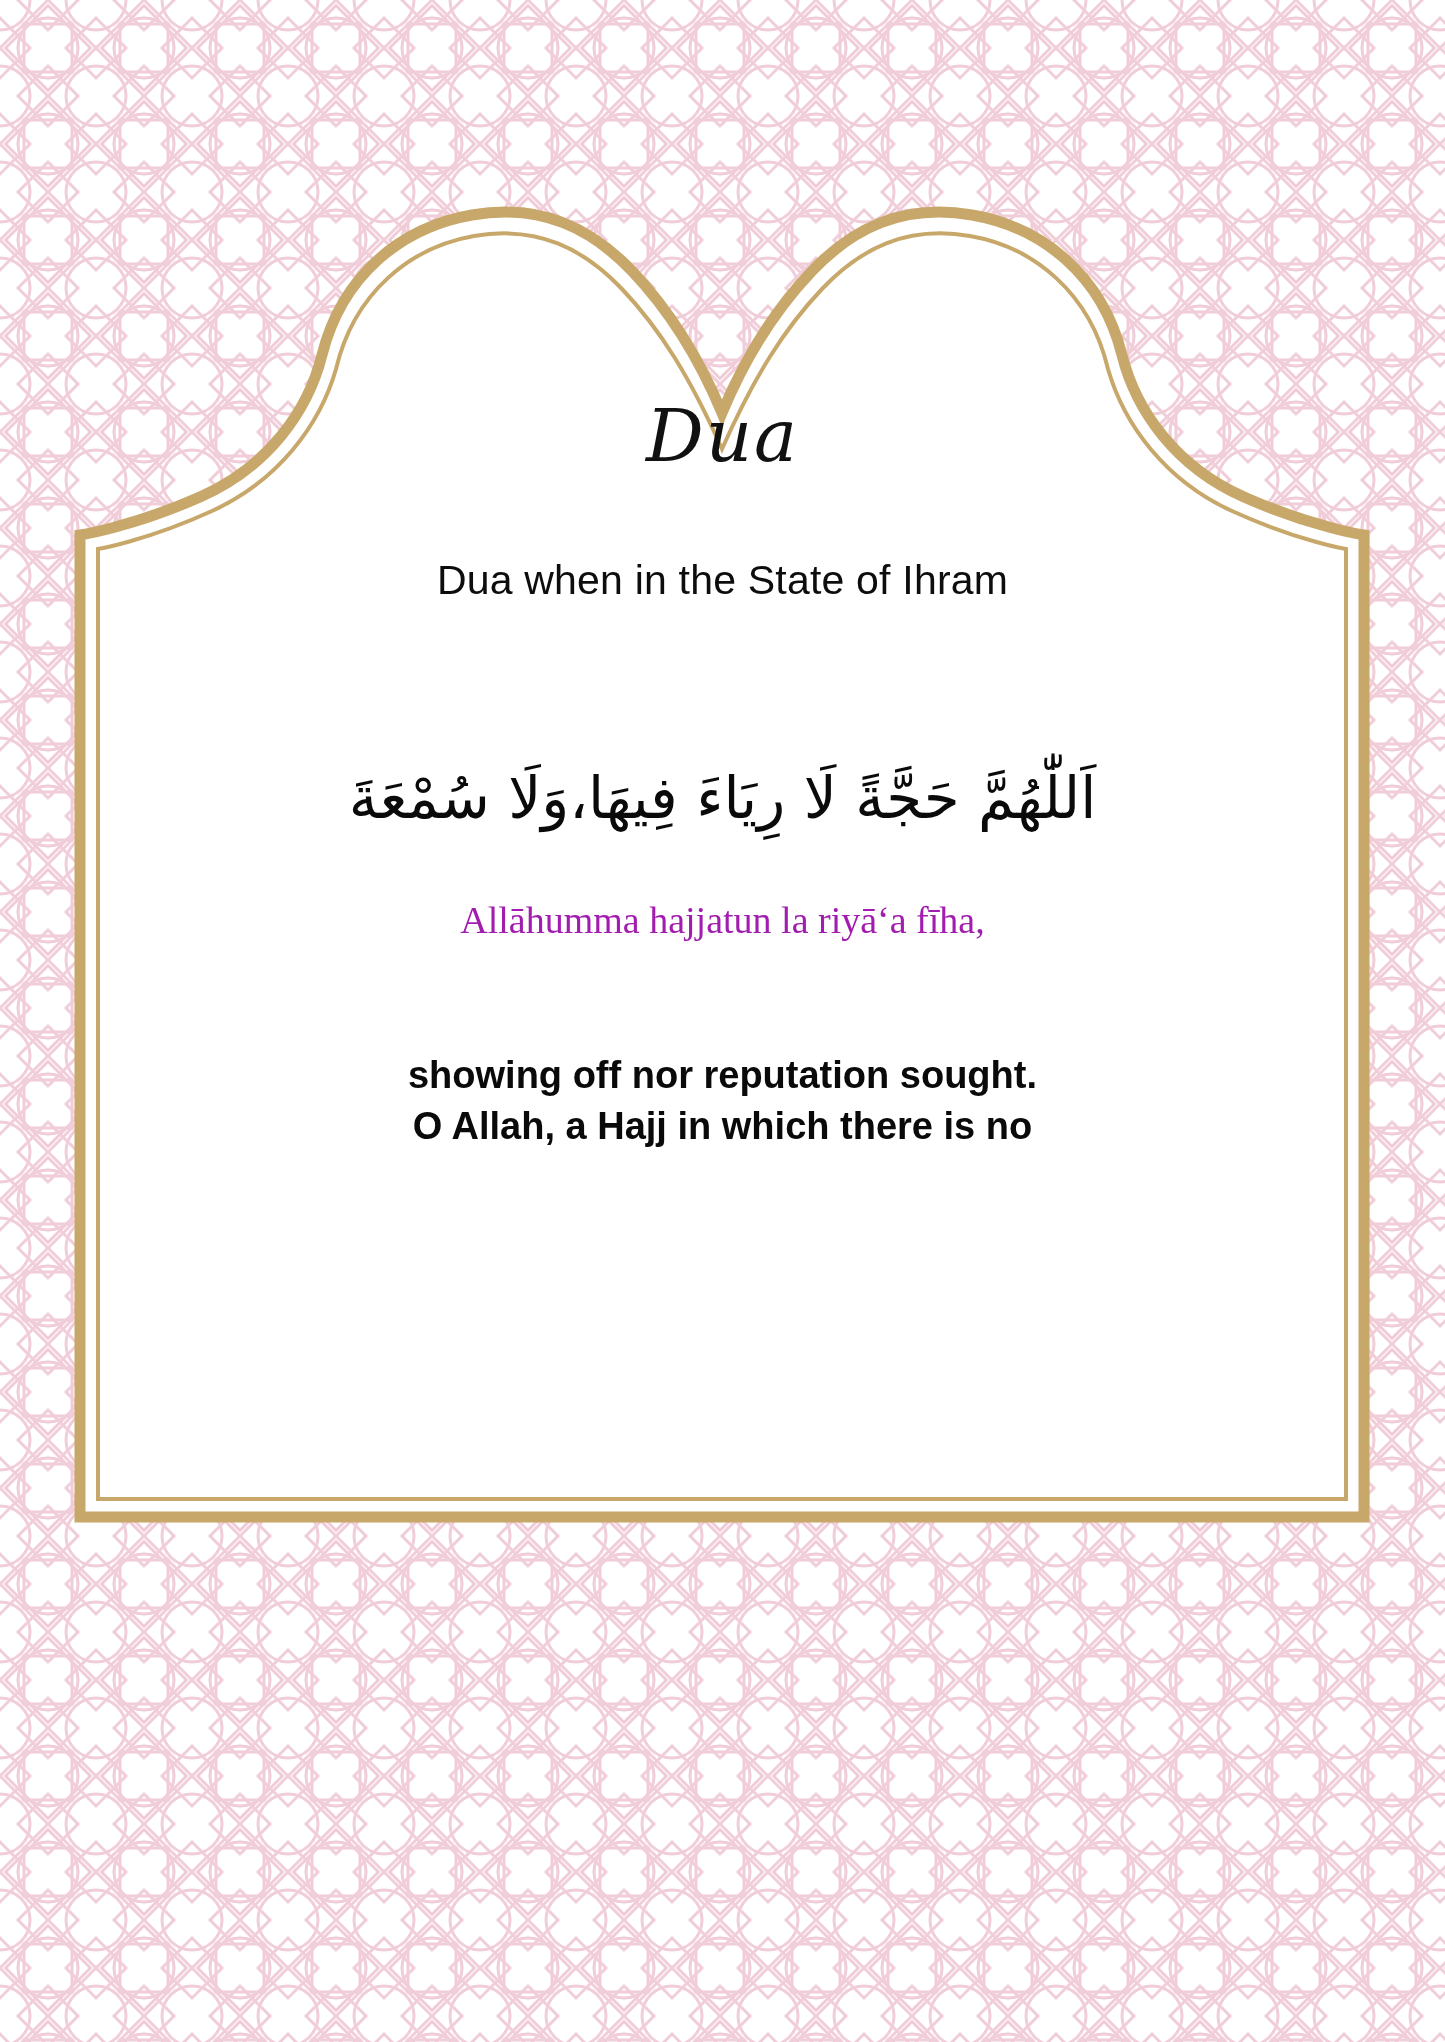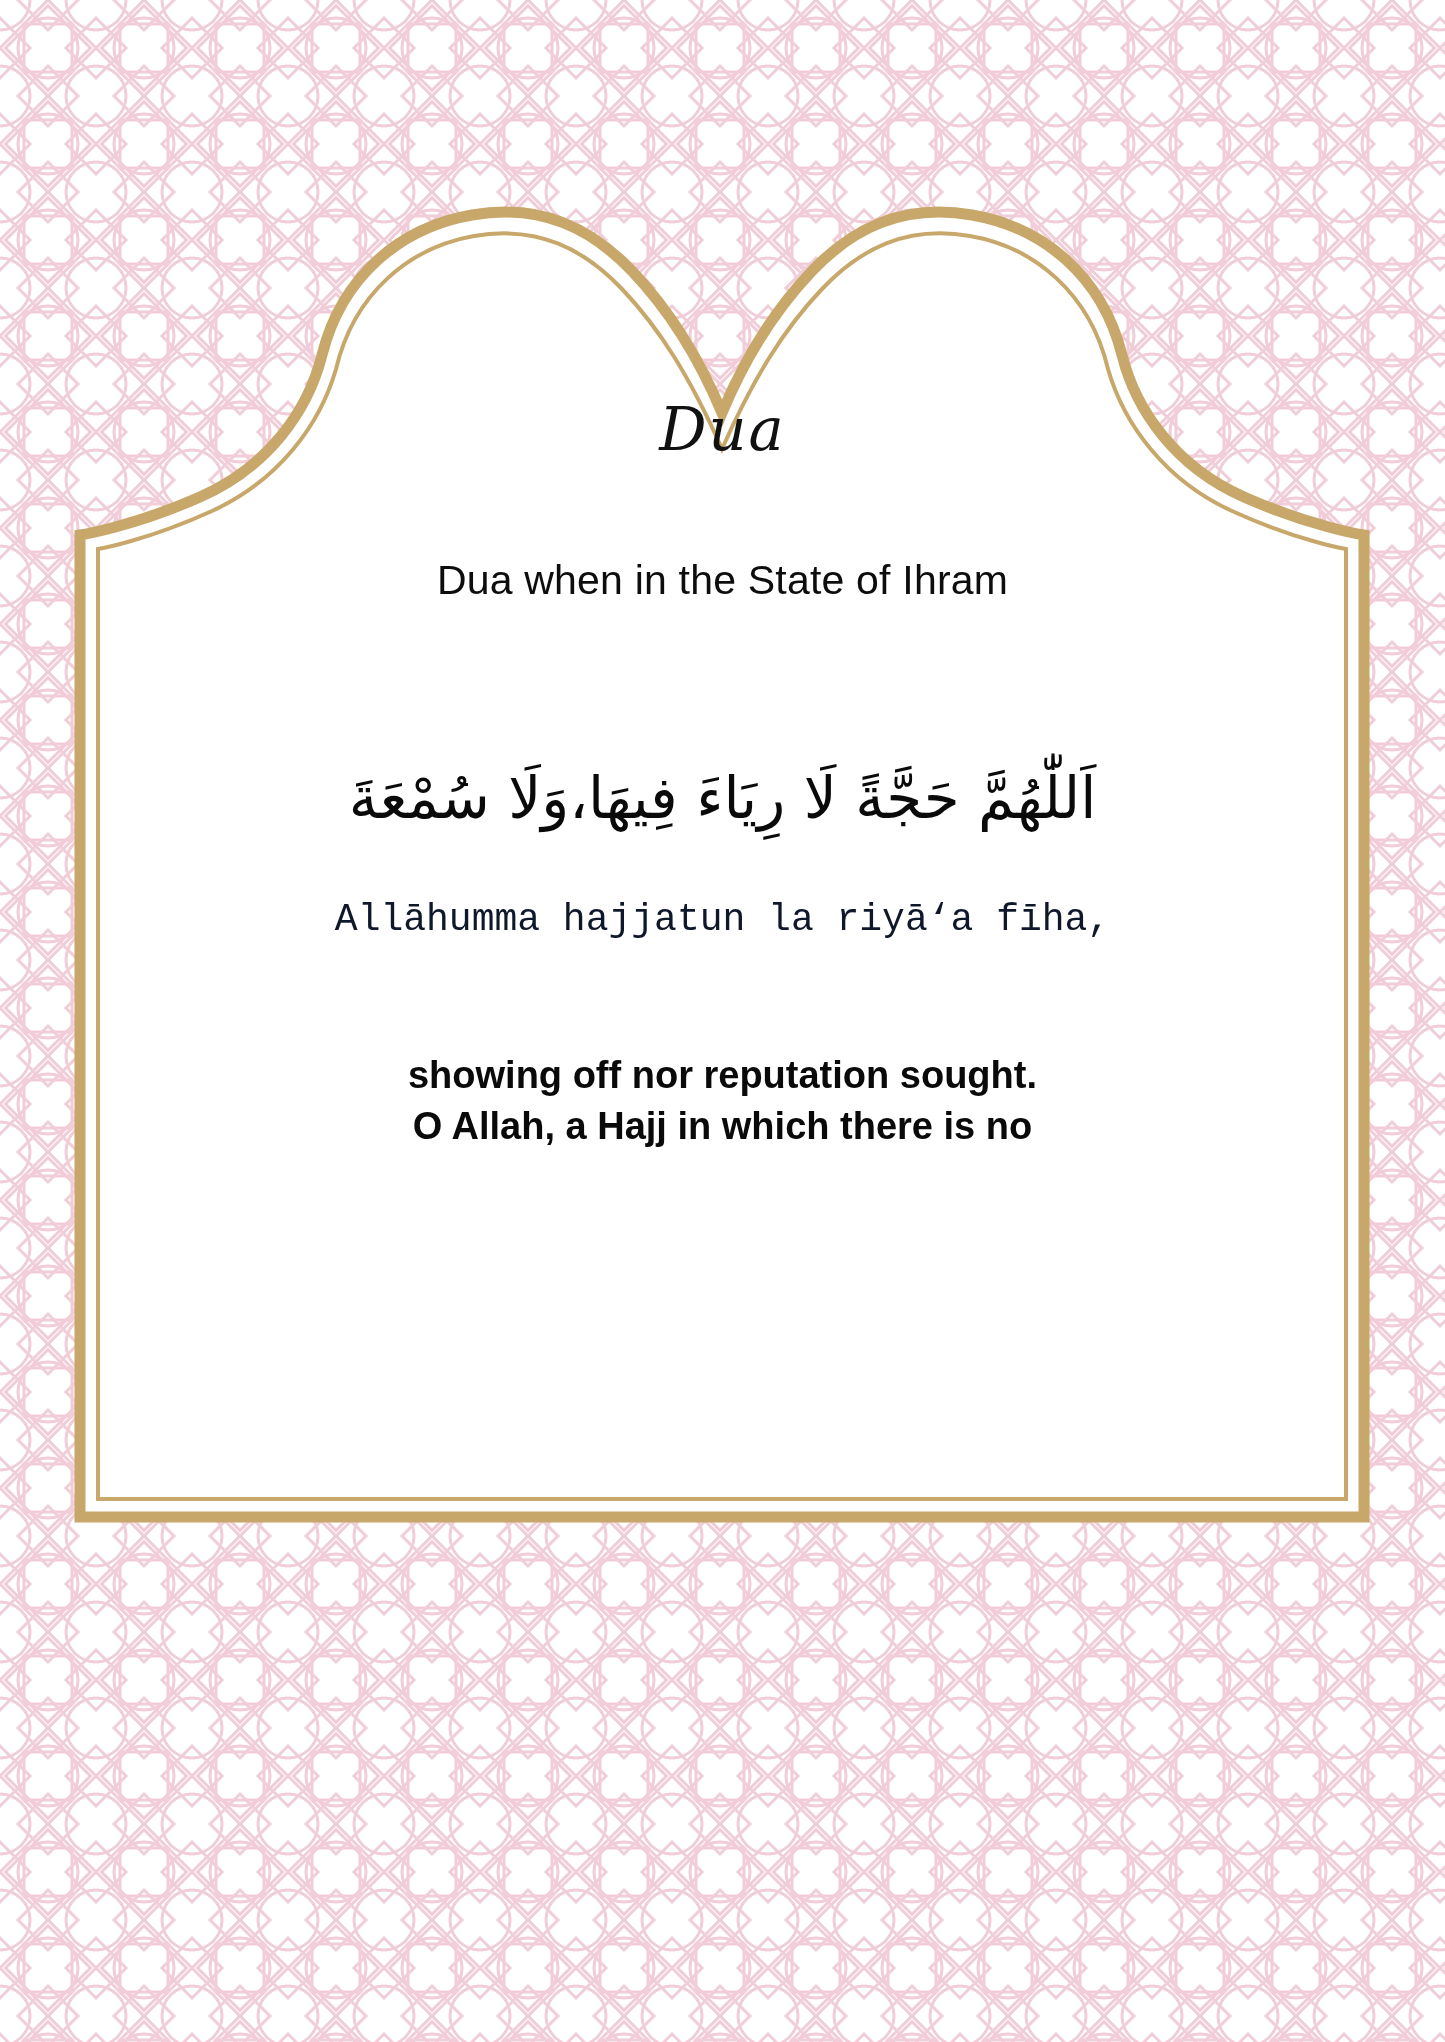--- a/index.html
+++ b/index.html
@@ -62,21 +62,21 @@
   }
 
   .script-title {
     position: absolute;
     left: 0;
     right: 0;
     top: 195px;
     font-family: "DejaVu Serif", serif;
     font-style: italic;
     font-weight: 400;
-    font-size: 59px;
+    font-size: 72px;
     line-height: 1;
     color: #111111;
     letter-spacing: 2px;
   }
 
   .heading {
     position: absolute;
     left: 0;
     right: 0;
     top: 352px;
@@ -98,25 +98,25 @@
     line-height: 1.5;
     color: #0a0a0a;
     white-space: nowrap;
   }
 
   .translit {
     position: absolute;
     left: 130px;
     right: 130px;
     top: 690px;
-    font-family: Liberation Mono, monospace;
+    font-family: Liberation Serif, serif;
     font-weight: 400;
     font-size: 38px;
     line-height: 1.32;
-    color: #0f172a;
+    color: #a21caf;
   }
 
   .translation {
     position: absolute;
     left: 120px;
     right: 120px;
     top: 845px;
     font-family: "Liberation Sans", sans-serif;
     font-weight: bold;
     font-size: 38px;

